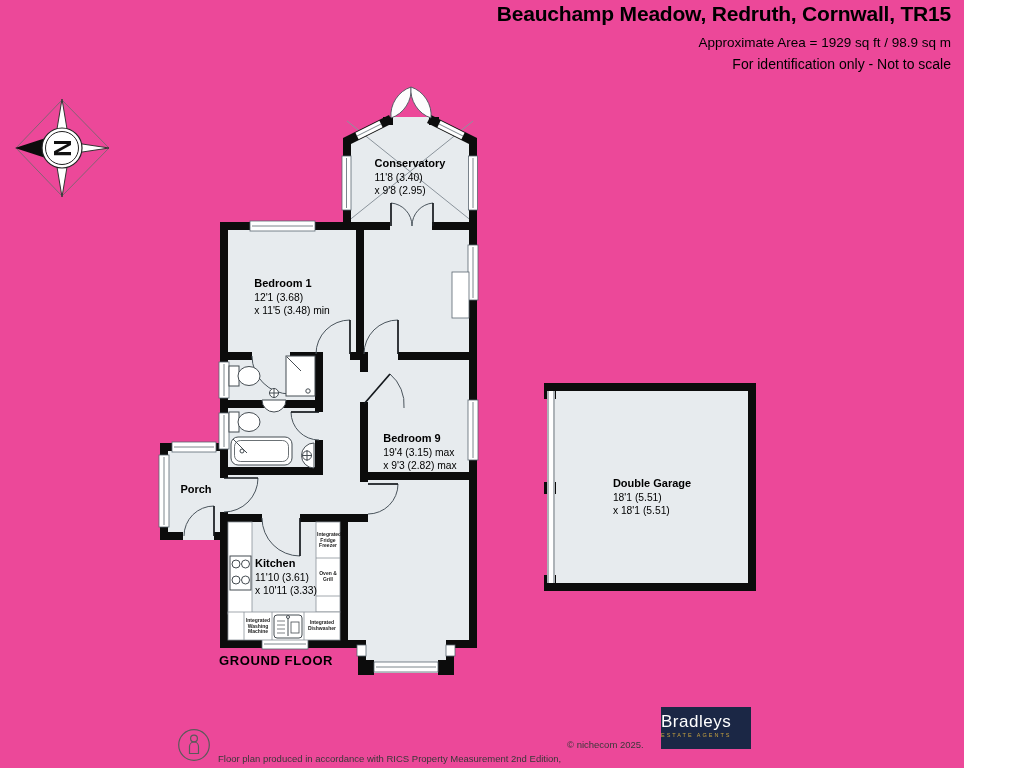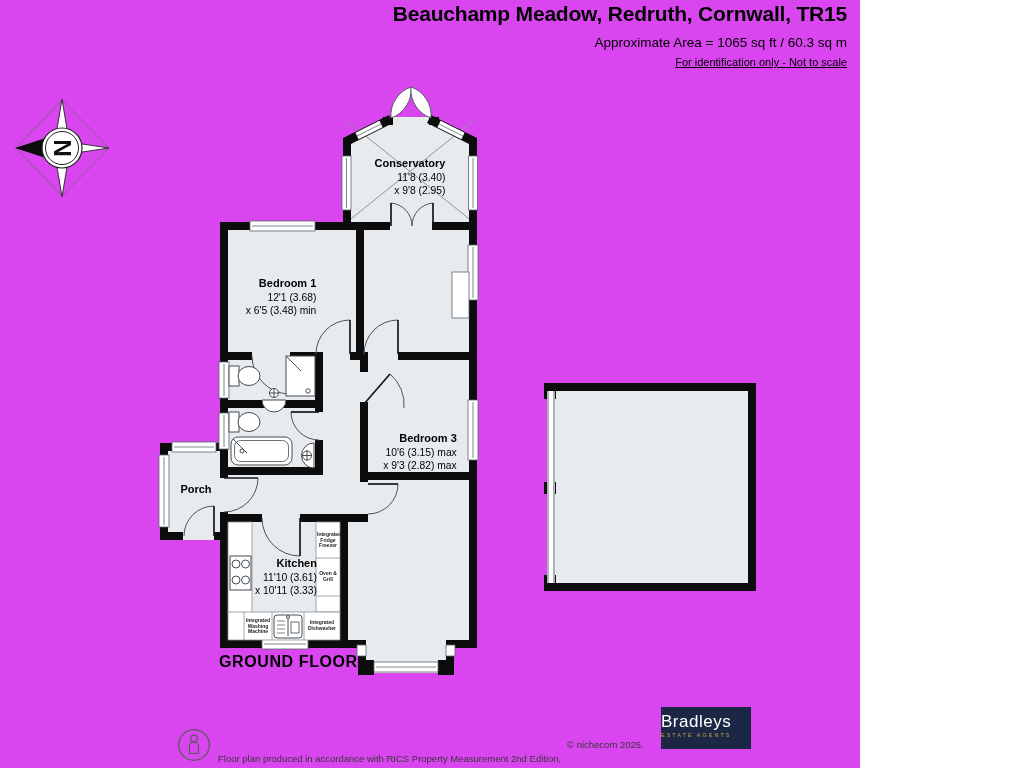--- a/index.html
+++ b/index.html
@@ -1,36 +1,36 @@
 <!DOCTYPE html>
 <html><head>
 <meta charset="utf-8">
 <style>
   html,body{margin:0;padding:0;background:#ffffff;}
-  #page{position:relative;width:860px;height:768px;background:#d946ef;overflow:hidden;
+  #page{position:relative;width:964px;height:768px;background:#ec4899;overflow:hidden;
         font-family:"Liberation Sans", sans-serif;color:#000;}
   svg text{font-family:"Liberation Sans", sans-serif;}
 
   
   #header{position:absolute;top:2px;right:13px;text-align:right;}
   #title{font-size:21px;font-weight:bold;letter-spacing:-0.2px;margin-bottom:7px;}
   .area-line{font-size:13.5px;line-height:19px;}
-  #disclaimer{font-size:11px;margin-top:4px;text-decoration:underline;}
+  #disclaimer{font-size:14px;margin-top:4px;}
 
   
-  .room-label{position:absolute;transform:translate(-50%,-50%);text-align:right;
+  .room-label{position:absolute;transform:translate(-50%,-50%);text-align:left;
               line-height:13.5px;white-space:nowrap;}
   .rname{font-size:11px;font-weight:bold;}
   .rdim{font-size:10.3px;}
 
   
   .kfeature{position:absolute;text-align:center;font-size:5px;font-weight:bold;
             line-height:5.6px;color:#222;transform:translate(-50%,-50%);}
 
-  #ground-floor{position:absolute;left:219px;top:653px;font-size:16px;font-weight:bold;
+  #ground-floor{position:absolute;left:219px;top:653px;font-size:13px;font-weight:bold;
                 letter-spacing:0.6px;}
 
   
   #footer-icon{position:absolute;left:177px;top:728px;}
   #footer-text{position:absolute;left:218px;top:726px;font-size:9.5px;line-height:13px;
                color:#383838;white-space:pre-wrap;}
   #footer-copyright{position:absolute;left:567px;top:739px;font-size:9.5px;color:#383838;text-align:right;}
   #logo{position:absolute;left:661px;top:707px;width:90px;height:42px;background:#1b2745;
         text-align:left;box-sizing:border-box;padding-top:6px;}
   #logo-name{color:#ffffff;font-size:17px;letter-spacing:0.5px;line-height:18px;}
@@ -38,21 +38,21 @@
 
   #plan-svg{position:absolute;left:0;top:0;}
 </style>
 </head>
 <body>
 
 <div id="page">
 
   <div id="header">
     <div id="title">Beauchamp Meadow, Redruth, Cornwall, TR15</div>
-    <div class="area-line">Approximate Area = 1065 sq ft / 60.3 sq m</div>
+    <div class="area-line">Approximate Area = 1929 sq ft / 98.9 sq m</div>
     <div id="disclaimer">For identification only - Not to scale</div>
   </div>
 
   <svg id="plan-svg" width="1024" height="768" viewBox="0 0 1024 768">
 
     <g>
       <polygon points="343,140 387,117 435,117 477,140 477,226 343,226" fill="#e7ebee"></polygon>
       <rect x="220" y="222" width="257" height="426" fill="#e7ebee"></rect>
       <rect x="160" y="443" width="68" height="97" fill="#e7ebee"></rect>
       <rect x="358" y="640" width="96" height="33" fill="#e7ebee"></rect>
@@ -268,37 +268,42 @@
       <circle cx="62" cy="148" r="16.5" fill="#ffffff" stroke="#222" stroke-width="1"></circle>
       <text x="62" y="157" text-anchor="middle" font-size="24" font-weight="bold" transform="rotate(-90 62 148)" fill="#111">N</text>
     </g>
   </svg>
 
   <div class="room-label" style="left:410px;top:177px">
     <div class="rname">Conservatory</div>
     <div class="rdim">11'8 (3.40)</div>
     <div class="rdim">x 9'8 (2.95)</div>
   </div>
-  <div class="room-label" style="left:281px;top:297px">
+  <div class="room-label" style="left:292px;top:297px">
     <div class="rname">Bedroom 1</div>
     <div class="rdim">12'1 (3.68)</div>
-    <div class="rdim">x 6'5 (3.48) min</div>
+    <div class="rdim">x 11'5 (3.48) min</div>
   </div>
   <div class="room-label" style="left:420px;top:452px">
-    <div class="rname">Bedroom 3</div>
-    <div class="rdim">10'6 (3.15) max</div>
+    <div class="rname">Bedroom 9</div>
+    <div class="rdim">19'4 (3.15) max</div>
     <div class="rdim">x 9'3 (2.82) max</div>
   </div>
   <div class="room-label" style="left:196px;top:490px">
     <div class="rname">Porch</div>
   </div>
   <div class="room-label" style="left:286px;top:577px">
     <div class="rname">Kitchen</div>
     <div class="rdim">11'10 (3.61)</div>
     <div class="rdim">x 10'11 (3.33)</div>
+  </div>
+  <div class="room-label" style="left:652px;top:497px">
+    <div class="rname">Double Garage</div>
+    <div class="rdim">18'1 (5.51)</div>
+    <div class="rdim">x 18'1 (5.51)</div>
   </div>
 
   <div class="kfeature" style="left:328px;top:540px;width:22px">Integrated Fridge Freezer</div>
   <div class="kfeature" style="left:328px;top:577px;width:20px">Oven &amp; Grill</div>
   <div class="kfeature" style="left:258px;top:626px;width:26px">Integrated Washing Machine</div>
   <div class="kfeature" style="left:322px;top:626px;width:32px">Integrated Dishwasher</div>
 
   <div id="ground-floor">GROUND FLOOR</div>
 
   <svg id="footer-icon" width="34" height="34" viewBox="0 0 34 34">

